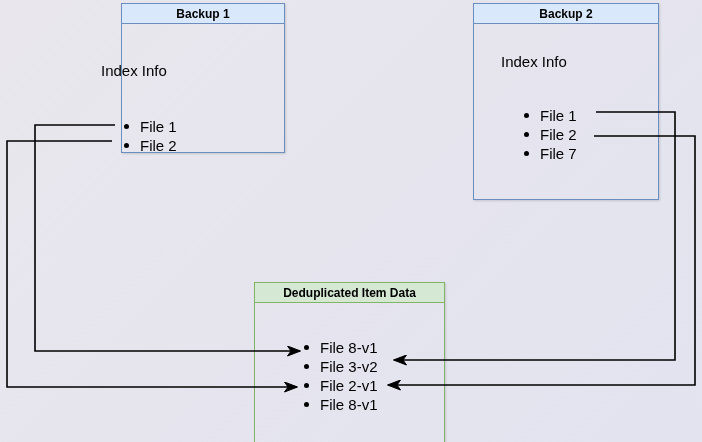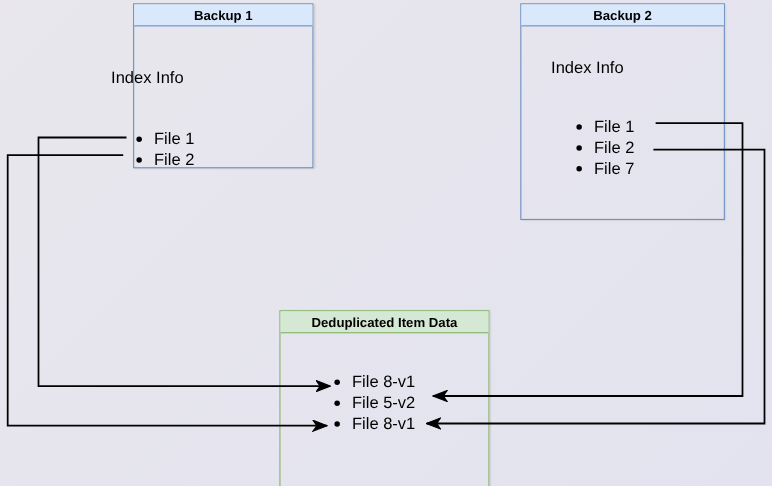--- a/index.html
+++ b/index.html
@@ -123,21 +123,25 @@
     <div class="node-header">Deduplicated Item Data</div>
   </div>
   <div class="bullet-list list-dedup">
 
   <div class="bullet-row">
       <span class="dot"></span>
       <span>File 8-v1</span>
     </div>
       <div class="bullet-row">
       <span class="dot"></span>
-      <span>File 5-v2</span>
+      <span>File 3-v2</span>
+    </div>
+      <div class="bullet-row">
+      <span class="dot"></span>
+      <span>File 2-v1</span>
     </div>
       <div class="bullet-row">
       <span class="dot"></span>
       <span>File 8-v1</span>
     </div>
     </div>
 
   <svg class="wires" viewBox="0 0 702 442" xmlns="http://www.w3.org/2000/svg">
     <defs>
       <marker id="arrowhead" markerUnits="userSpaceOnUse" markerWidth="14" markerHeight="11" refX="13" refY="5.5" orient="auto">

